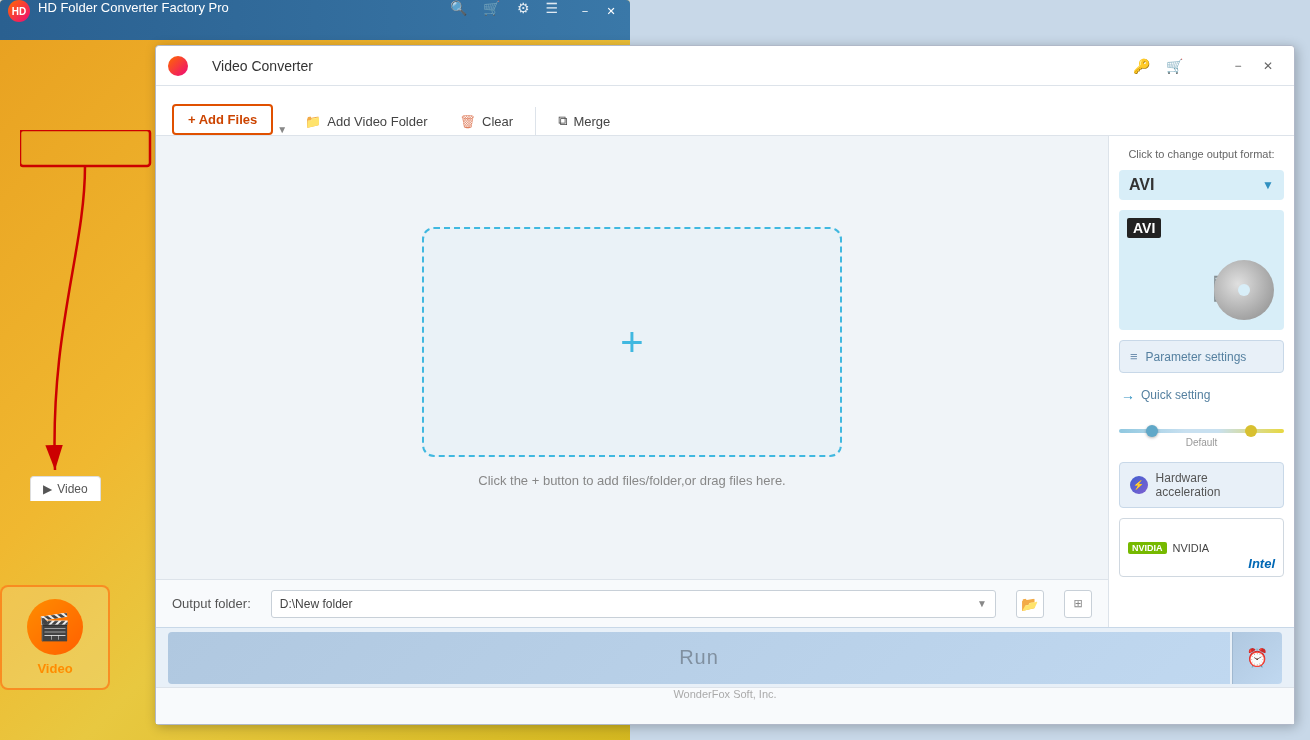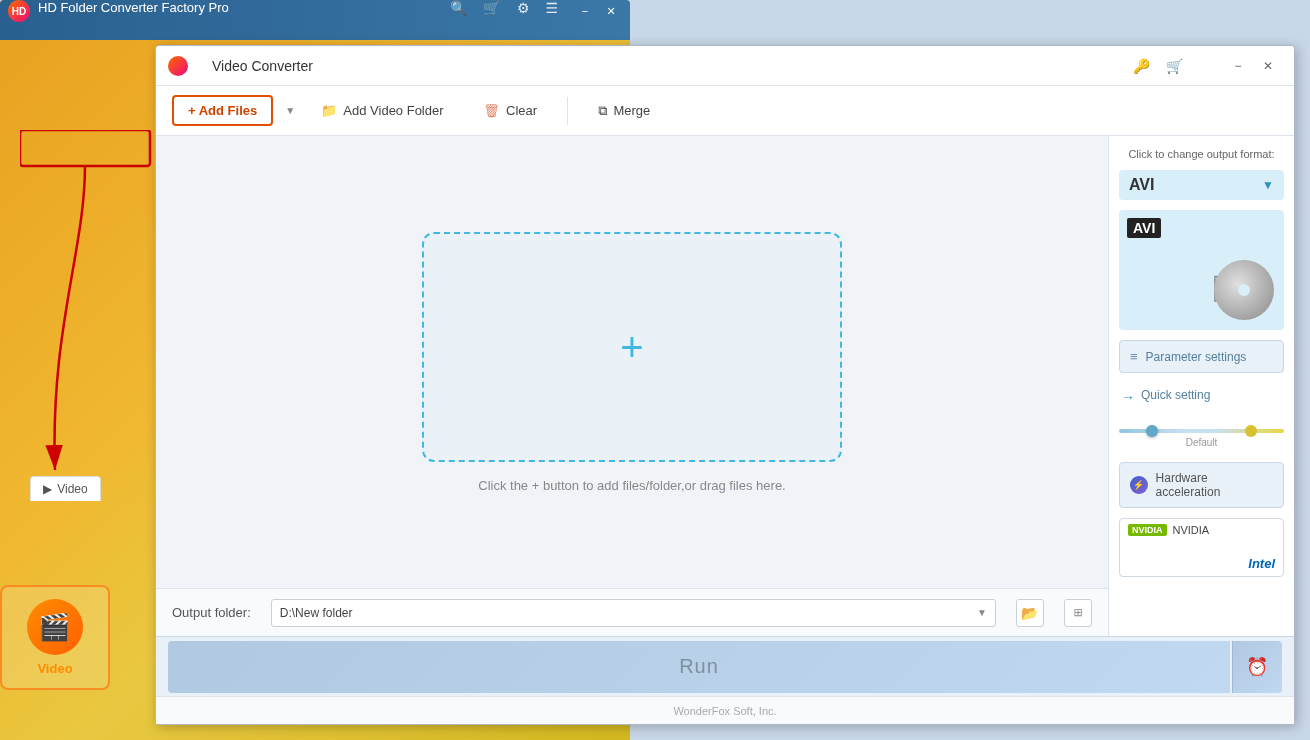--- a/index.html
+++ b/index.html
@@ -163,23 +163,23 @@
     .inner-title-action-icon {
       color: #888; font-size: 14px; cursor: pointer;
     }
 
     
     .toolbar {
       height: 50px;
       background: white;
       border-bottom: 1px solid #dde3ea;
       display: flex;
-      align-items: center;
+      align-items: flex-end;
       padding: 0 16px;
-      gap: 12px;
+      gap: 4px;
       flex-shrink: 0;
     }
     .toolbar-btn {
       display: flex; align-items: center; gap: 6px;
       padding: 6px 14px;
       border-radius: 4px;
       cursor: pointer;
       font-size: 13px;
       color: #444;
       border: none; background: none;
@@ -283,24 +283,24 @@
       width: 28px; height: 28px;
       border: 1px solid #c8d0d8;
       border-radius: 3px;
       background: white;
       display: flex; align-items: center; justify-content: center;
       color: #888; font-size: 12px; cursor: pointer;
     }
 
     
     .bottom-bar {
-      height: 28px;
+      height: 37px;
       background: #f8fafc;
       border-top: 1px solid #dde3ea;
-      display: flex; align-items: center; justify-content: center;
+      display: flex; justify-content: center;
       font-size: 11px; color: #aaa;
       flex-shrink: 0;
     }
 
     
     .right-panel {
       width: 185px;
       background: white;
       display: flex;
       flex-direction: column;
@@ -424,21 +424,21 @@
     }
     .hw-icon {
       width: 18px; height: 18px;
       border-radius: 50%;
       background: linear-gradient(135deg, #4060d0, #8060d0);
       display: flex; align-items: center; justify-content: center;
       color: white; font-size: 9px; font-weight: bold;
     }
 
     .nvidia-btn {
-      display: flex; align-items: flex-start; gap: 6px;
+      display: flex; align-items: center; gap: 6px;
       padding: 5px 8px;
       background: white;
       border-radius: 4px;
       font-size: 11px; color: #444;
       cursor: pointer;
       border: 1px solid #d0d8e0;
     }
     .nvidia-logo {
       background: #76b900;
       color: white;

